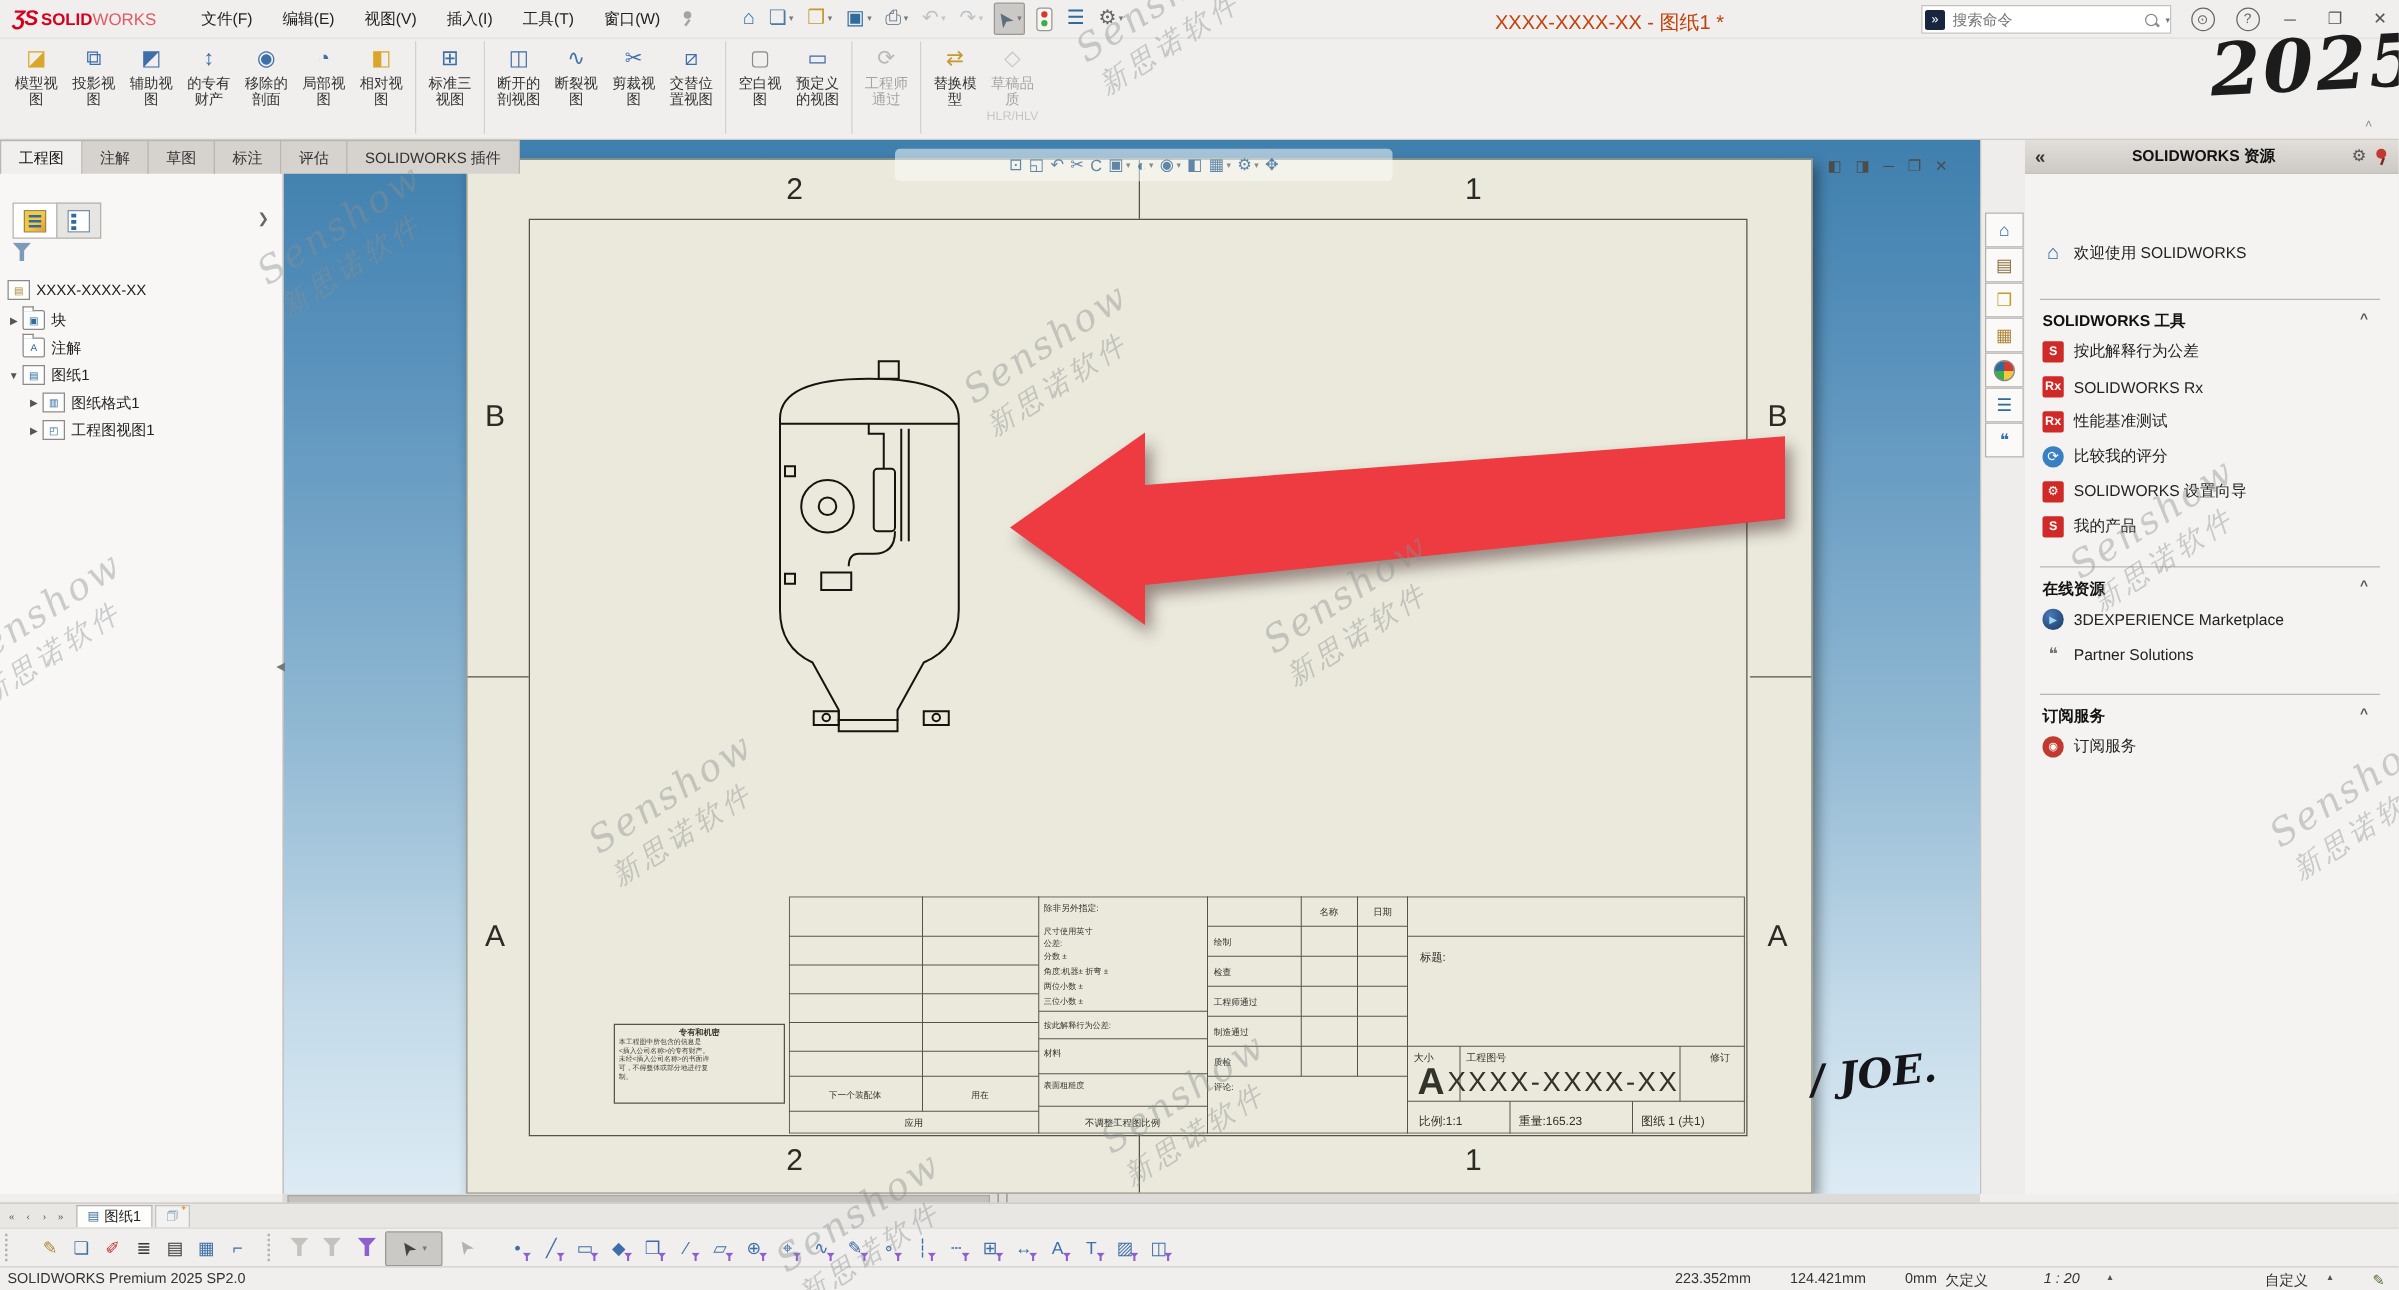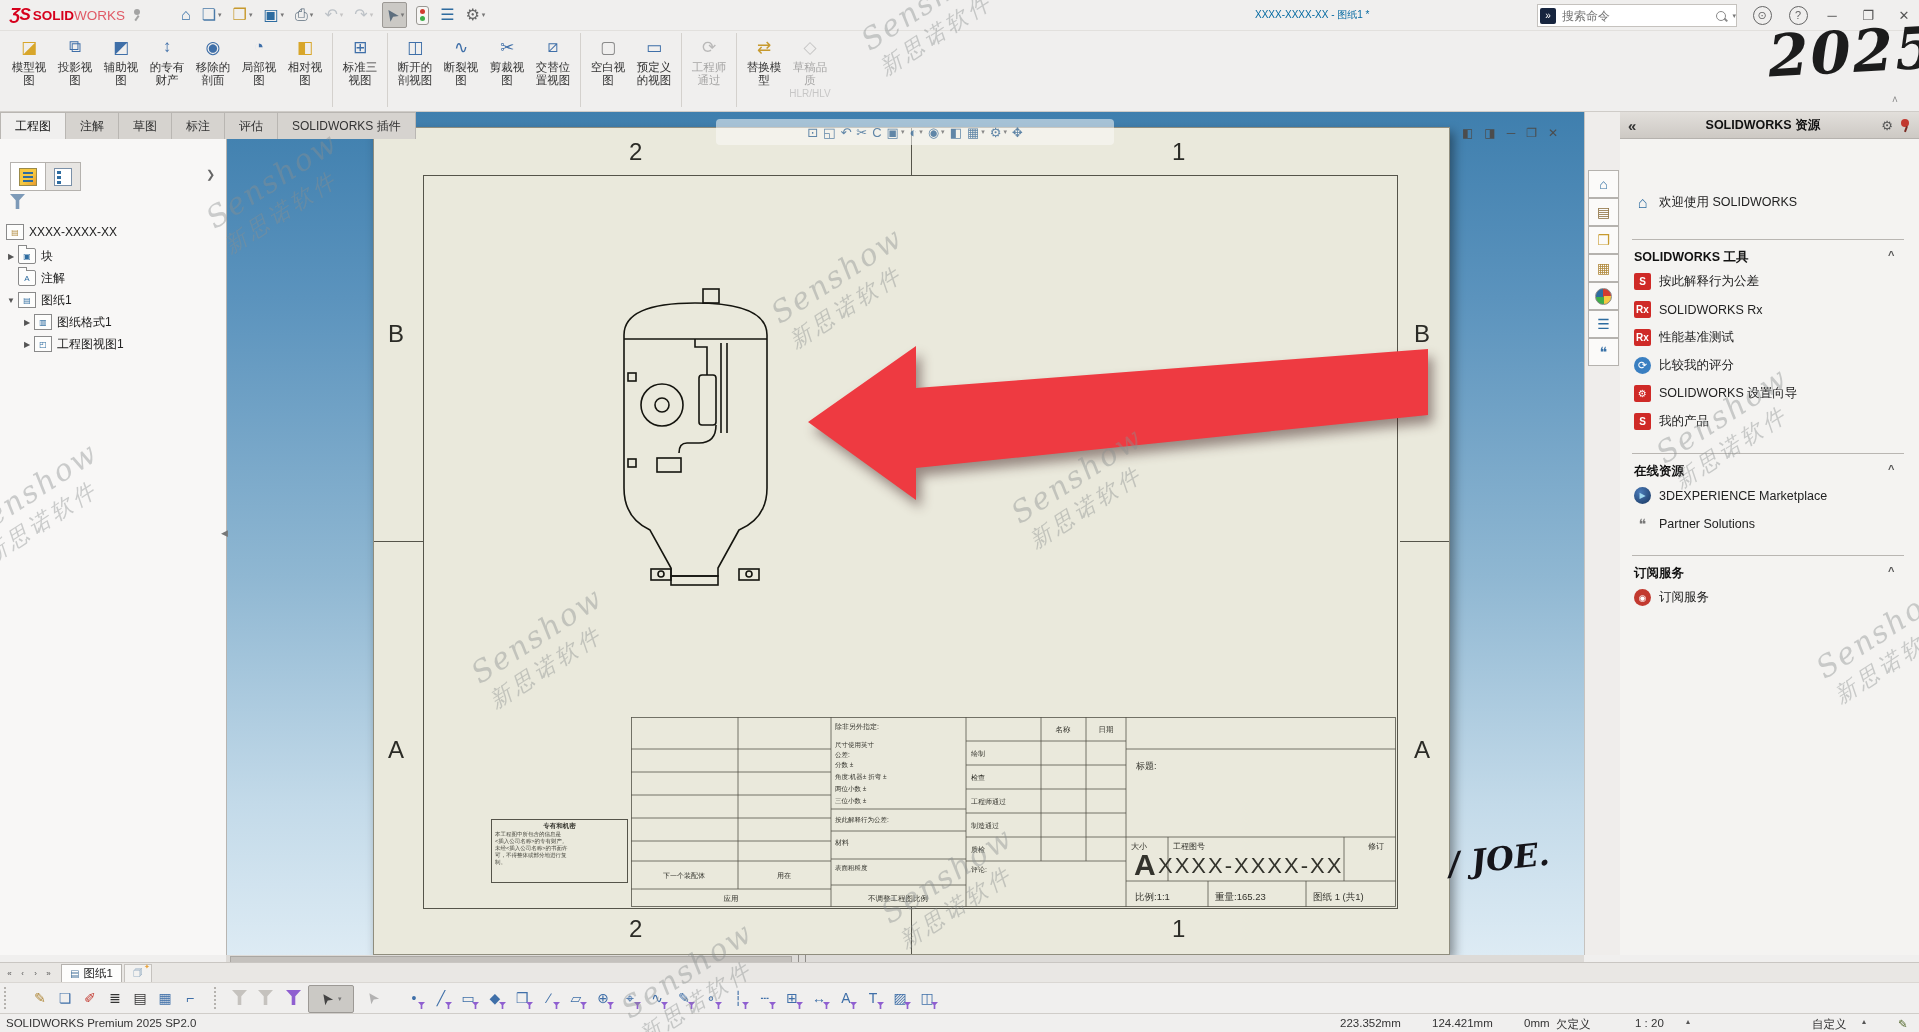--- a/index.html
+++ b/index.html
@@ -22,21 +22,21 @@
   .pin::after{content:"";position:absolute;left:7px;top:7px;width:1.5px;height:6px;background:#8a8a8a;transform:rotate(35deg);}
   #quickbar{display:flex;align-items:center;gap:7px;margin-left:36px;}
   .qbtn{display:flex;align-items:center;height:24px;padding:0 2px;border-radius:2px;}
   .qbtn .g{font-size:16px;color:#5d6e7e;line-height:1;}
   .qbtn.pressed{background:#cbc9c5;border:1px solid #9c9995;}
   .qbtn.disabled{opacity:.35;}
   .dd{font-size:7px;color:#777;margin-left:2px;}
   .traffic{width:11px;height:17px;border:1px solid #9a9893;border-radius:3px;background:#f7f6f4;display:flex;flex-direction:column;align-items:center;justify-content:center;gap:2px;}
   .traffic i{width:5px;height:5px;border-radius:50%;display:block;}
   .traffic .r{background:#d23b2f;} .traffic .gr{background:#3fae49;}
-  #win-title{position:absolute;left:1255px;top:8px;font-size:10px;color:#0369a1;white-space:nowrap;}
+  #win-title{position:absolute;left:1196px;top:8px;font-size:16px;color:#c2410c;white-space:nowrap;}
   #searchbox{position:absolute;left:1537px;top:4px;width:198px;height:21px;background:#fff;border:1px solid #c5c2be;display:flex;align-items:center;}
   #searchbox .swicon{width:16px;height:16px;background:#17253f;color:#fff;font-size:10px;display:flex;align-items:center;justify-content:center;margin:0 4px 0 2px;border-radius:2px;}
   #searchbox input{border:none;outline:none;flex:1;font-size:12px;color:#333;background:transparent;min-width:0;}
   .mag{width:8px;height:8px;border:1.5px solid #8a8a8a;border-radius:50%;position:relative;margin-right:4px;}
   .mag::after{content:"";position:absolute;left:7px;top:7px;width:4px;height:1.5px;background:#8a8a8a;transform:rotate(45deg);}
   .tbtn{position:absolute;top:2px;width:28px;height:26px;display:flex;align-items:center;justify-content:center;color:#555;font-size:13px;}
   .circ{width:17px;height:17px;border:1.5px solid #666;border-radius:50%;display:flex;align-items:center;justify-content:center;font-size:11px;color:#666;}
 
   
   #ribbon{left:0;top:30px;width:1919px;height:82px;background:#f0efee;border-bottom:1px solid #cfccc8;display:flex;align-items:flex-start;padding-left:4px;box-sizing:border-box;z-index:20;}
@@ -147,20 +147,28 @@
 </style>
 </head>
 <body>
 
 <div class="abs nosel" id="titlebar">
   <div id="logo">
     <span class="ds">ƷS</span>
     <span class="solid">SOLID</span>
       <span class="works">WORKS</span>
   </div>
+  <div id="menubar">
+      <span class="menu-item">文件(F)</span>
+      <span class="menu-item">编辑(E)</span>
+      <span class="menu-item">视图(V)</span>
+      <span class="menu-item">插入(I)</span>
+      <span class="menu-item">工具(T)</span>
+      <span class="menu-item">窗口(W)</span>
+    </div>
   <span class="pin"></span>
   <div id="quickbar">
       <span class="qbtn">
         <span class="g" style="color: rgb(58, 114, 168);">⌂</span>
       </span>
       <span class="qbtn">
         <span class="g" style="color: rgb(74, 122, 168);">❏</span>
         <span class="dd">▾</span>
       </span>
       <span class="qbtn">
@@ -761,21 +769,21 @@
       <span class="fm"></span>
     </span>
   </div>
 
 <div class="abs nosel" id="statusbar">
   <span class="st" style="left:6px;">SOLIDWORKS Premium 2025 SP2.0</span>
   <span class="st" style="left:1340px;">223.352mm</span>
   <span class="st" style="left:1432px;">124.421mm</span>
   <span class="st" style="left:1524px;">0mm</span>
   <span class="st" style="left:1556px;text-align:center;">欠定义</span>
-  <span class="st" style="left:1635px;">1 : 20</span>
+  <span class="st" style="left:1635px;font-style:italic;">1 : 20</span>
   <span class="st" style="left:1686px;font-size:8px;color:#555;">▴</span>
   <span class="st" style="left:1812px;">自定义</span>
   <span class="st" style="left:1862px;font-size:8px;color:#555;">▴</span>
   <span class="st" style="left:1898px;color:#556b2f;">✎</span>
 </div>
 
 <div id="wm-layer">
     <div class="wm abs" style="left: 860px; top: -18px;">
       <div class="l1">Senshow</div>
       <div class="l2">新思诺软件</div>

